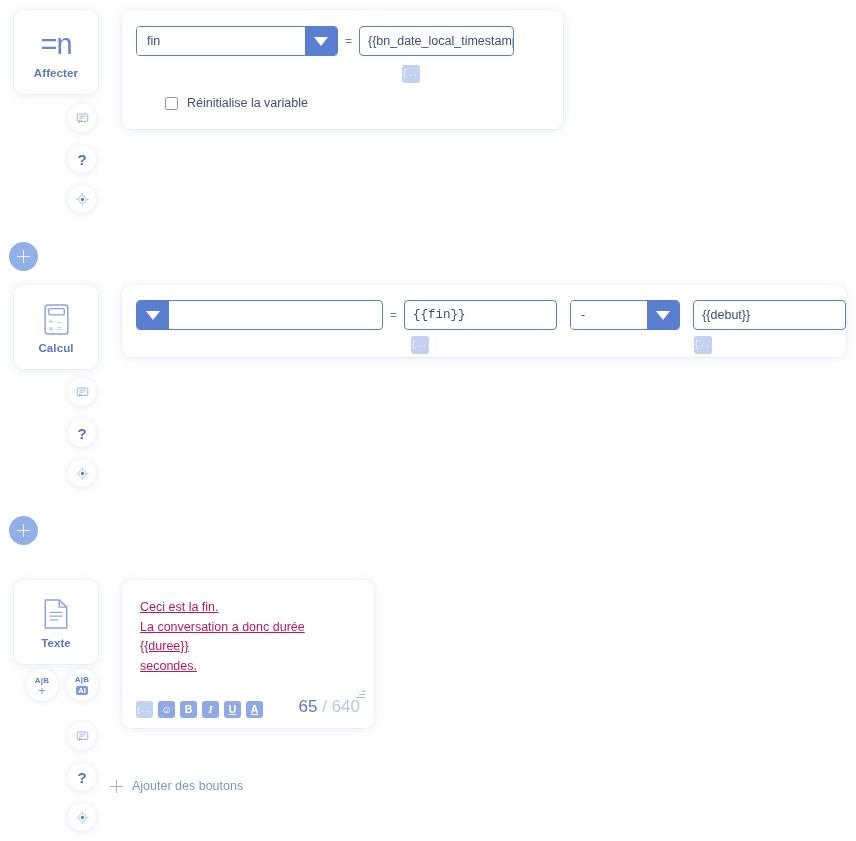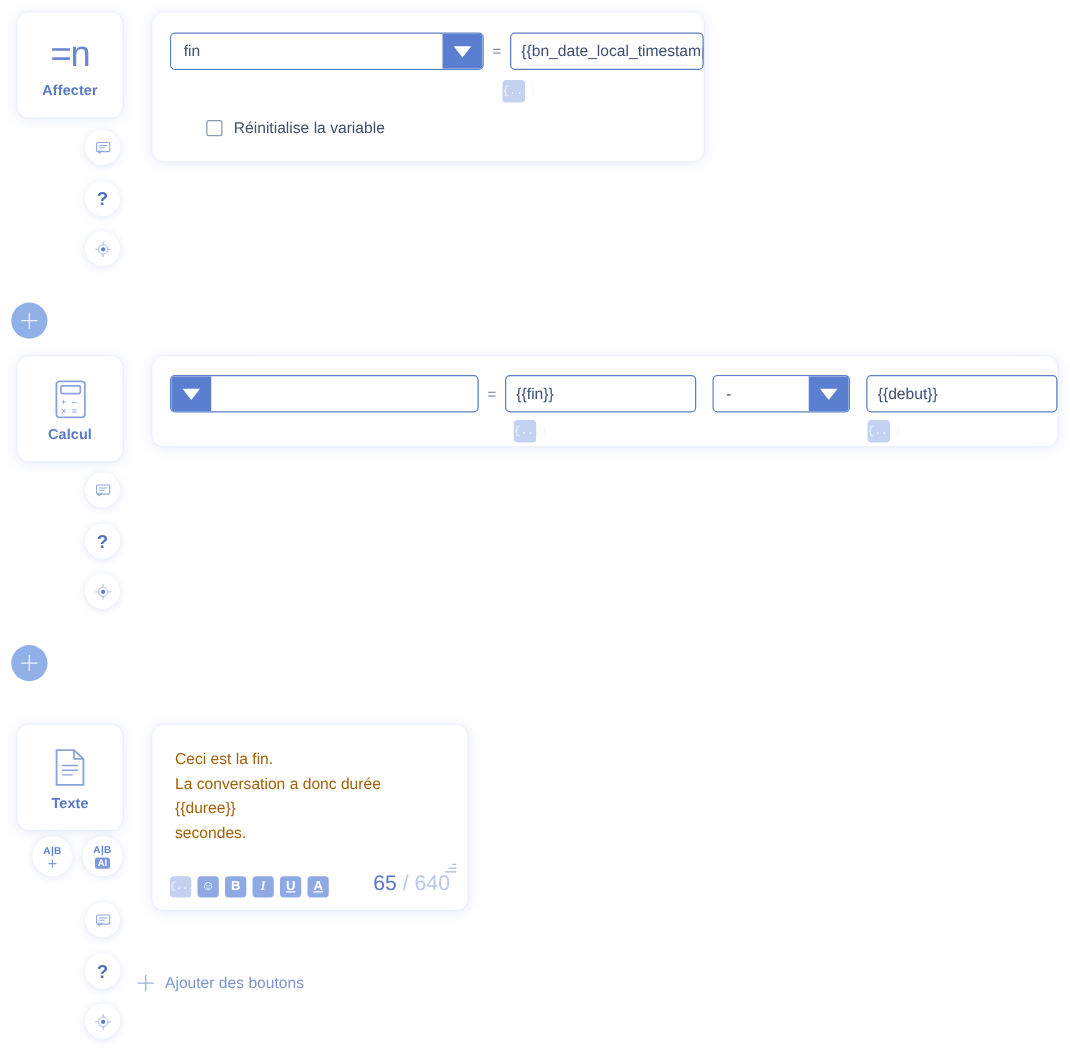--- a/index.html
+++ b/index.html
@@ -124,22 +124,22 @@
   .plus-node .h { position: absolute; width: 13px; height: 1.6px; background: #eaf1fc; }
   .plus-node .v { position: absolute; width: 1.6px; height: 13px; background: #eaf1fc; }
 
   
   .editor {
     background: #ffffff; border-radius: 9px;
     box-shadow: 0 1px 10px rgba(100,130,200,0.17), 0 0 0 1px rgba(120,150,215,0.05);
     position: relative;
   }
   .editor-text {
-    font-size: 12.5px; color: #a16207; line-height: 19.5px;
-    padding: 18px 18px 0 18px; white-space: pre-line;
+    font-size: 12.5px; color: #be185d; line-height: 19.5px;
+    padding: 18px 18px 0 18px; white-space: pre-line; text-decoration: underline;
   }
   .editor-toolbar {
     position: absolute; left: 14px; bottom: 10px;
     display: flex; align-items: center; gap: 5px;
   }
   .tb-btn {
     width: 17px; height: 17px; border-radius: 3px;
     background: #8fa9e4; color: #ffffff;
     font-size: 10.5px; line-height: 17px; text-align: center;
     font-weight: bold; display: inline-block;
@@ -179,21 +179,21 @@
     <div class="tile">
       <div class="tile-glyph">
         <span class="eq-n">=n</span>
       </div>
       <div class="tile-label">Affecter</div>
     </div>
 
     <div class="panel" style="width:441px; height:119px; margin-left:24px; padding:16px 0 0 14px;">
 
       <div class="field-row">
-        <div class="select-wrap" style="width:251px;">
+        <div class="select-wrap" style="width:202px;">
           <div class="select-text">fin</div>
           <div class="select-arrow">
               <span class="caret"></span>
             </div>
         </div>
         <span class="eq-sign">=</span>
         <div class="txt-input" style="width:155px;">{{bn_date_local_timestamp}}</div>
       </div>
 
       <div style="margin-left:266px; margin-top:6px;">
@@ -255,21 +255,21 @@
 
     <div class="panel" style="width:724px; height:72px; margin-left:24px; padding:15px 0 0 14px;">
 
       <div class="field-row">
         <div class="select-wrap" style="width:251px;">
           <div class="select-arrow">
               <span class="caret"></span>
             </div>
         </div>
         <span class="eq-sign">=</span>
-        <div class="txt-input" style="width:155px;">{{fin}}</div>
+        <div class="txt-input" style="width:155px;font-family:Liberation Mono, monospace;">{{fin}}</div>
 
         <div class="select-wrap" style="width:112px; margin-left:13px;">
           <div class="select-text">-</div>
           <div class="select-arrow">
               <span class="caret"></span>
             </div>
         </div>
 
         <div class="txt-input" style="width:155px; margin-left:13px;">{{debut}}</div>
       </div>

